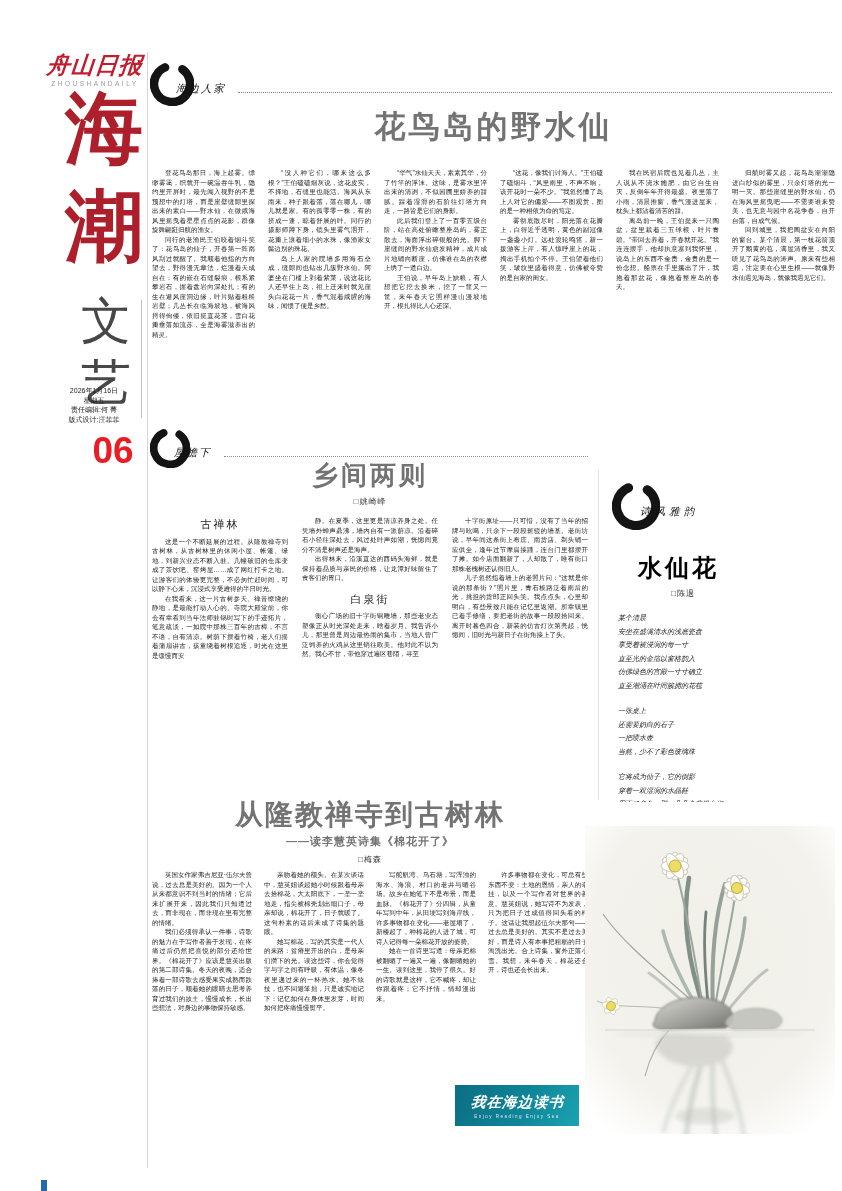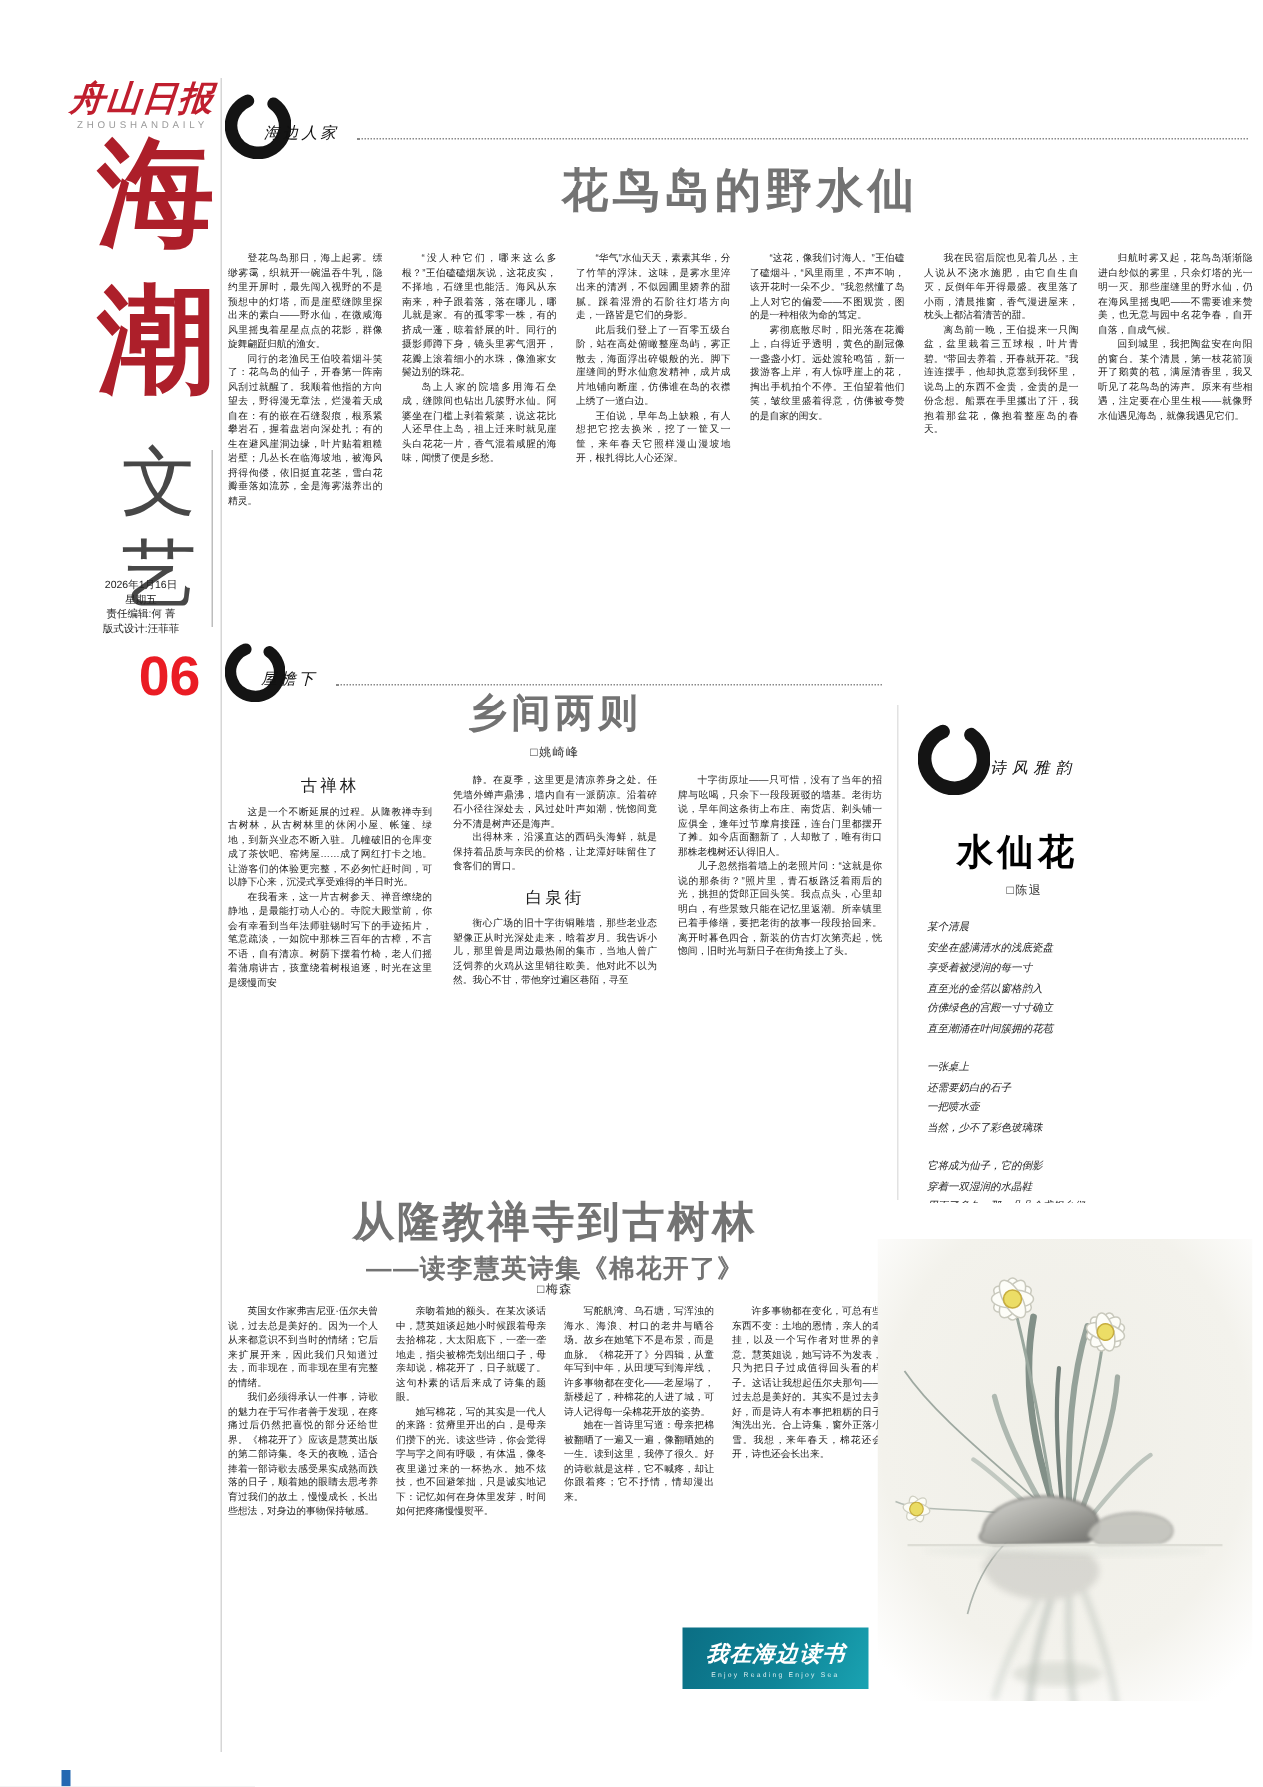--- a/index.html
+++ b/index.html
@@ -150,21 +150,21 @@
         <p>儿子忽然指着墙上的老照片问：“这就是你说的那条街？”照片里，青石板路泛着雨后的光，挑担的货郎正回头笑。我点点头，心里却明白，有些景致只能在记忆里返潮。所幸镇里已着手修缮，要把老街的故事一段段拾回来。离开时暮色四合，新装的仿古灯次第亮起，恍惚间，旧时光与新日子在街角接上了头。</p>
       </div>
   </div>
 
   <div class="abs poem-rule"></div>
   <div class="abs" style="left:612px;top:482px;width:48px;height:48px;">
     <svg class="inkring" width="48" height="48" viewBox="0 0 44 44">
       <path d="M22 4 a18 18 0 1 0 0.2 0" fill="none" stroke="#141414" stroke-width="8.5" stroke-linecap="round" stroke-dasharray="86 18" transform="rotate(-50 22 22)"></path>
     </svg>
   </div>
-  <div class="abs sec-label" style="left:660px;top:505px;letter-spacing:4px;">诗风雅韵</div>
+  <div class="abs sec-label" style="left:640px;top:505px;letter-spacing:4px;">诗风雅韵</div>
 
   <div class="abs poem-title" style="left:638px;top:552px;">水仙花</div>
   <div class="abs byline" style="left:638px;top:588px;width:90px;">□陈退</div>
   <div class="abs poem-body" style="left:618px;top:612px;width:210px;height:190px;overflow:hidden;">
       <div class="stanza">
         <p class="pline">某个清晨</p>
         <p class="pline">安坐在盛满清水的浅底瓷盘</p>
         <p class="pline">享受着被浸润的每一寸</p>
         <p class="pline">直至光的金箔以窗格韵入</p>
         <p class="pline">仿佛绿色的宫殿一寸寸确立</p>
@@ -177,21 +177,21 @@
         <p class="pline">当然，少不了彩色玻璃珠</p>
       </div>
       <div class="stanza">
         <p class="pline">它将成为仙子，它的倒影</p>
         <p class="pline">穿着一双湿润的水晶鞋</p>
         <p class="pline">用不了多久，那一朵朵金盏银台们</p>
       </div>
     </div>
 
   <div class="abs headline" style="left:152px;top:796px;width:436px;font-size:28px;letter-spacing:2px;">从隆教禅寺到古树林</div>
-  <div class="abs headline" style="left:152px;top:834px;width:436px;font-size:17px;letter-spacing:1px;">——读李慧英诗集《棉花开了》</div>
+  <div class="abs headline" style="left:152px;top:834px;width:436px;font-size:11px;letter-spacing:1px;">——读李慧英诗集《棉花开了》</div>
   <div class="abs byline" style="left:152px;top:854px;width:436px;">□梅森</div>
 
   <div class="abs cols" style="left:152px;top:870px;width:436px;height:290px;gap:12px;">
     <div class="col" style="width:100px;height:290px;">
         <p>英国女作家弗吉尼亚·伍尔夫曾说，过去总是美好的。因为一个人从来都意识不到当时的情绪；它后来扩展开来，因此我们只知道过去，而非现在，而非现在里有完整的情绪。</p>
         <p>我们必须得承认一件事，诗歌的魅力在于写作者善于发现，在疼痛过后仍然把喜悦的部分还给世界。《棉花开了》应该是慧英出版的第二部诗集。冬天的夜晚，适合捧着一部诗歌去感受果实成熟而跌落的日子，顺着她的眼睛去思考养育过我们的故土，慢慢成长，长出些想法，对身边的事物保持敏感。</p>
       </div>
     <div class="col" style="width:100px;height:290px;">
         <p>亲吻着她的额头。在某次谈话中，慧英姐谈起她小时候跟着母亲去拾棉花，大太阳底下，一垄一垄地走，指尖被棉壳划出细口子，母亲却说，棉花开了，日子就暖了。这句朴素的话后来成了诗集的题眼。</p>
         <p>她写棉花，写的其实是一代人的来路：贫瘠里开出的白，是母亲们攒下的光。读这些诗，你会觉得字与字之间有呼吸，有体温，像冬夜里递过来的一杯热水。她不炫技，也不回避笨拙，只是诚实地记下：记忆如何在身体里发芽，时间如何把疼痛慢慢熨平。</p>

